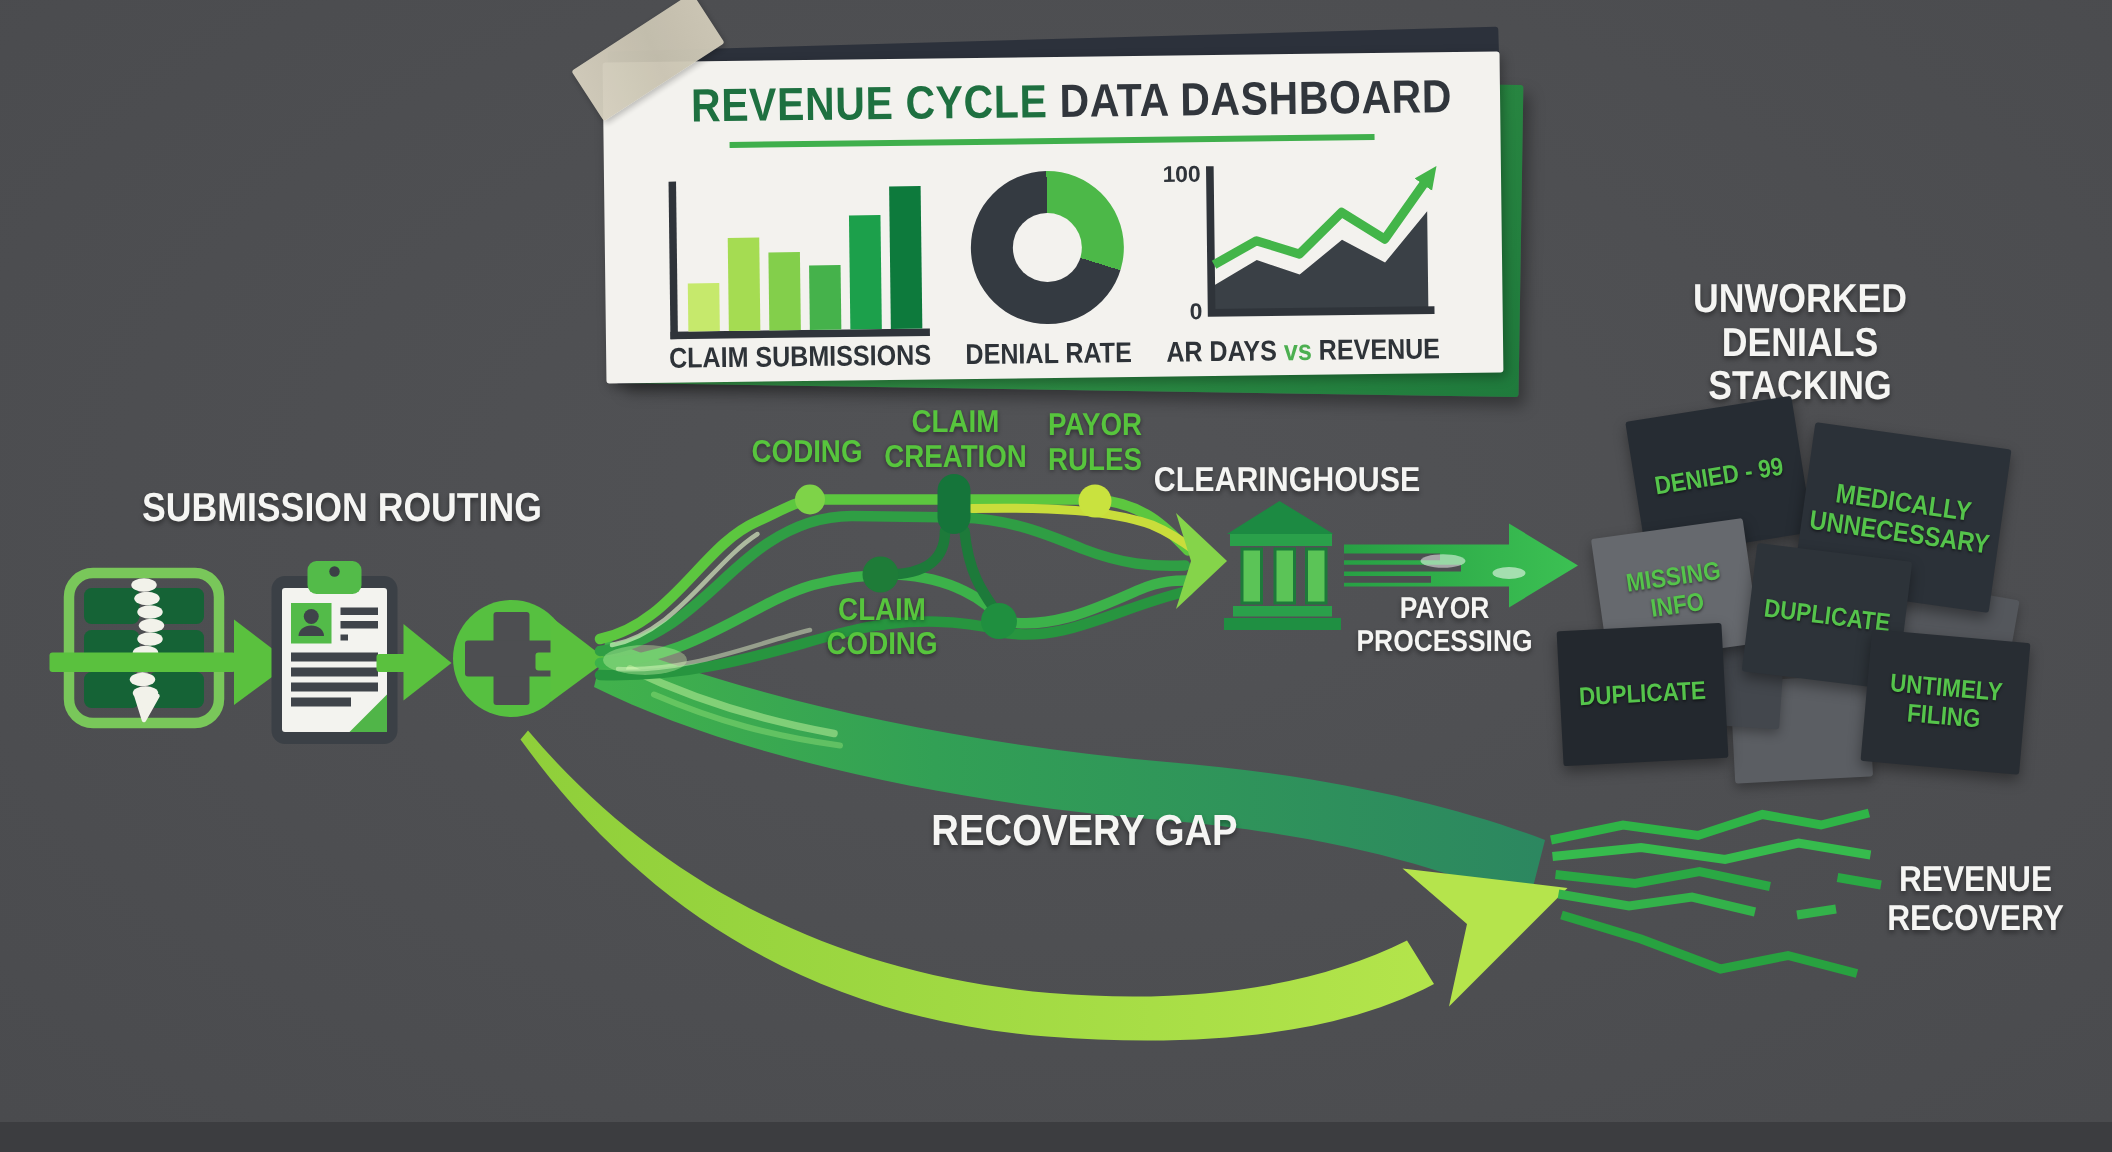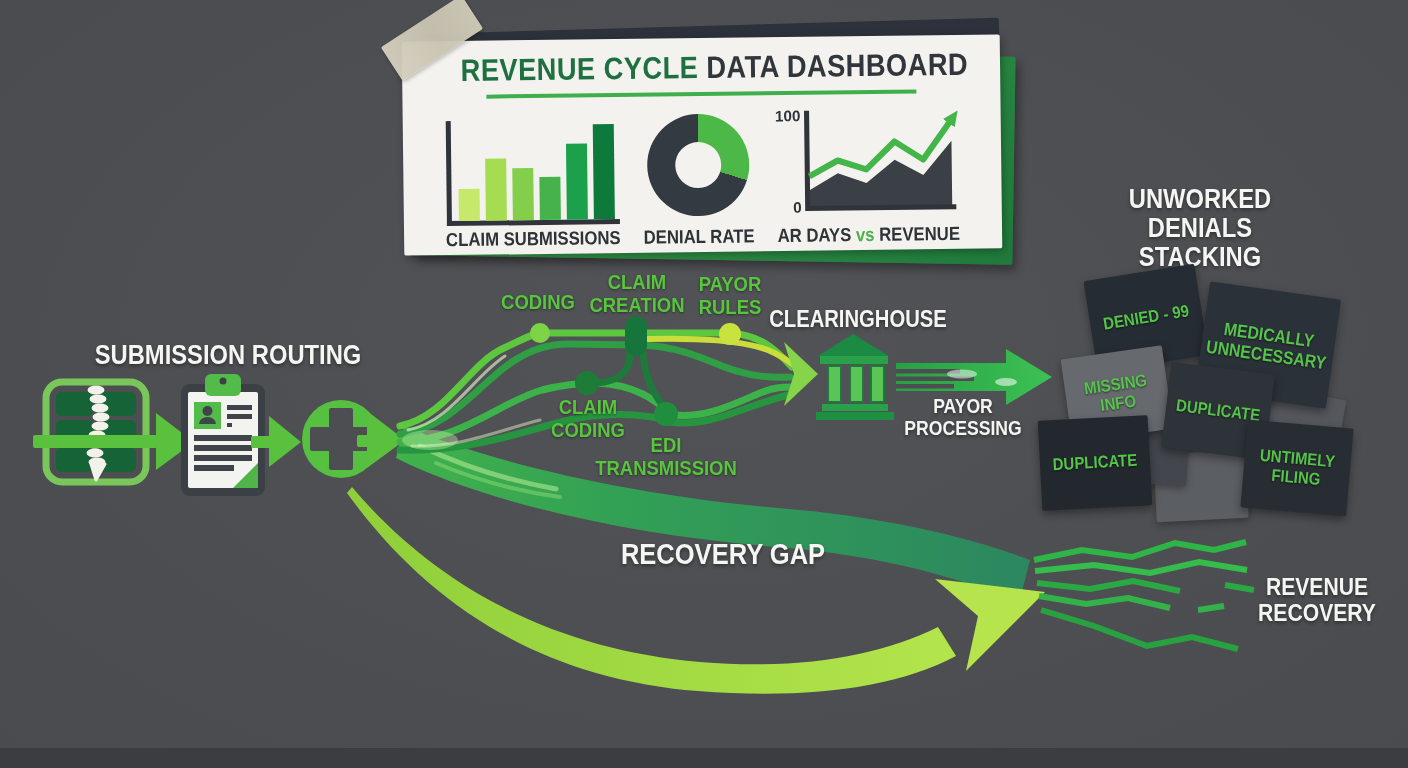--- a/index.html
+++ b/index.html
@@ -259,31 +259,29 @@
             <span class="vs">vs</span>
             <span>REVENUE</span>
           </span>
         </div>
       </div>
 
     </div>
   </div>
   <div class="tape"></div>
 
-  <div class="olabel white-label" style="left:228px;top:341px;font-size:27px;"><span class="sq">SUBMISSION ROUTING</span></div>
+  <div class="olabel white-label" style="left:228px;top:324px;font-size:27px;"><span class="sq">SUBMISSION ROUTING</span></div>
 
   <div class="olabel green-label" style="left:538px;top:291px;font-size:21px;"><span class="sq">CODING</span></div>
   <div class="olabel green-label" style="left:637px;top:271px;font-size:21px;"><span class="sq">CLAIM
 CREATION</span></div>
   <div class="olabel green-label" style="left:730px;top:273px;font-size:21px;"><span class="sq">PAYOR
 RULES</span></div>
   <div class="olabel green-label" style="left:588px;top:396px;font-size:21px;"><span class="sq">CLAIM
 CODING</span></div>
-  <div class="olabel green-label" style="left:666px;top:434px;font-size:21px;"><span class="sq">EDI
-TRANSMISSION</span></div>
 
   <div class="olabel white-label" style="left:858px;top:307px;font-size:23px;"><span class="sq">CLEARINGHOUSE</span></div>
   <div class="olabel white-label" style="left:963px;top:396px;font-size:20px;"><span class="sq">PAYOR
 PROCESSING</span></div>
 
   <div class="olabel white-label" style="left:723px;top:539px;font-size:29px;"><span class="sq">RECOVERY GAP</span></div>
 
   <div class="olabel white-label" style="left:1200px;top:185px;font-size:27px;"><span class="sq">UNWORKED DENIALS
 STACKING</span></div>
   <div class="olabel white-label" style="left:1317px;top:574px;font-size:24px;"><span class="sq">REVENUE

